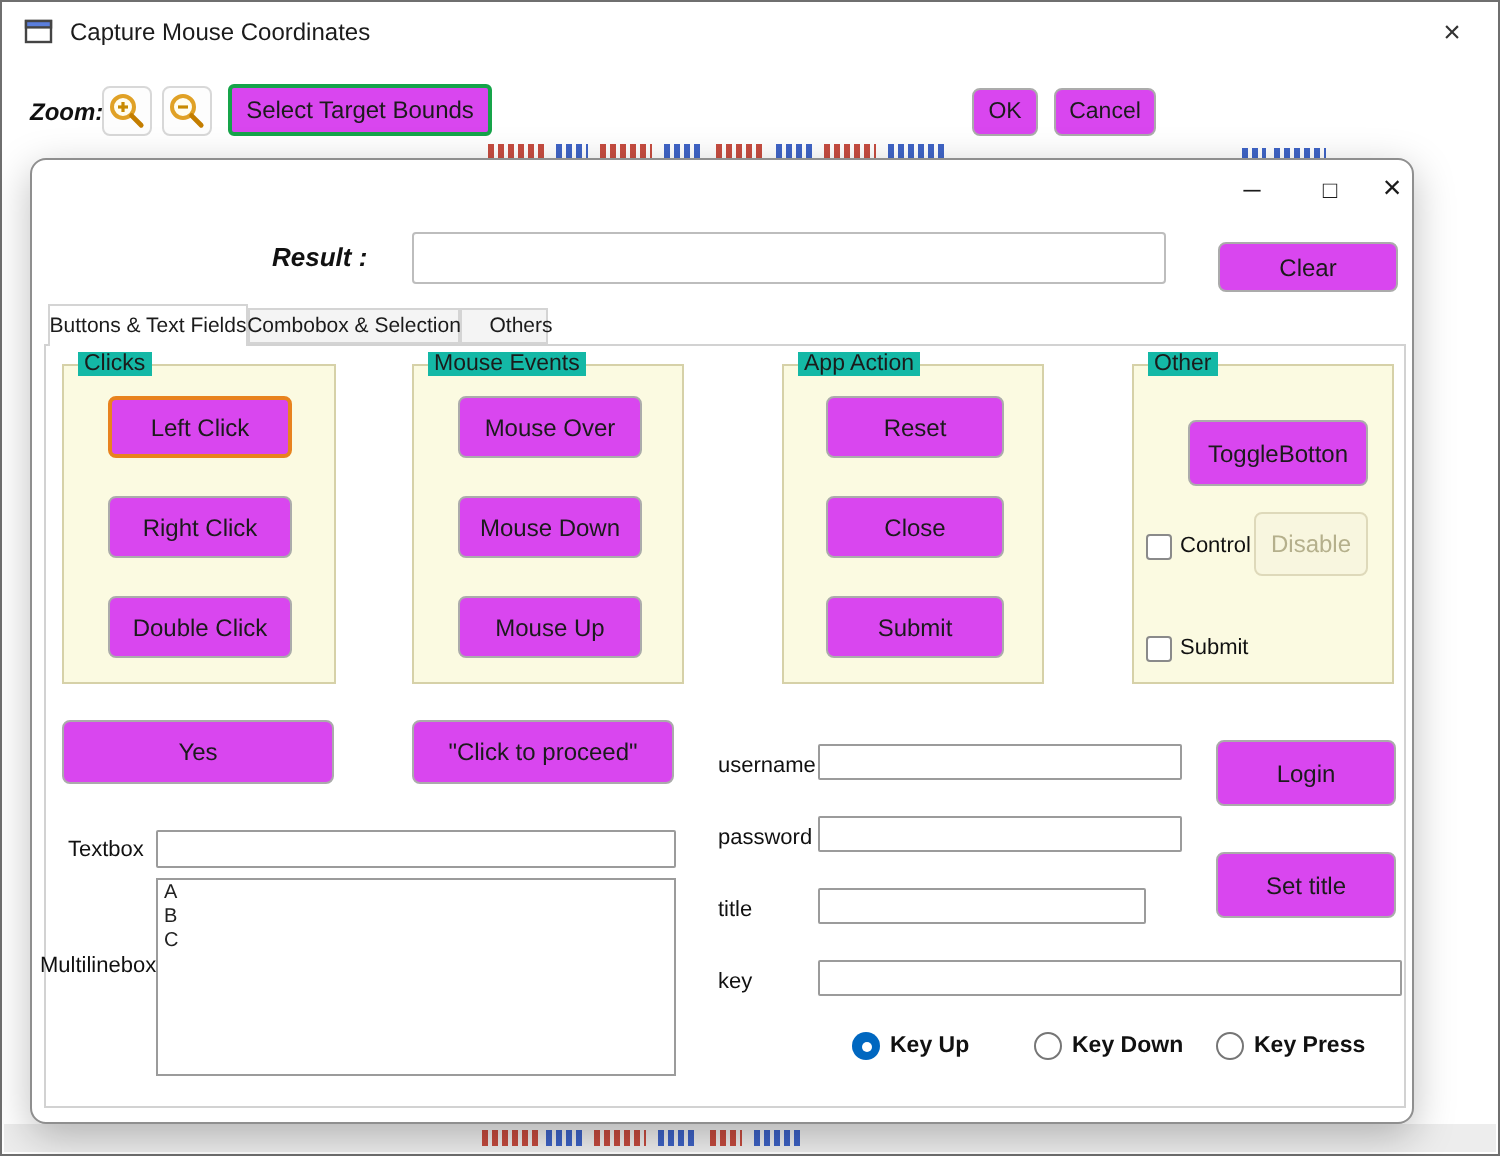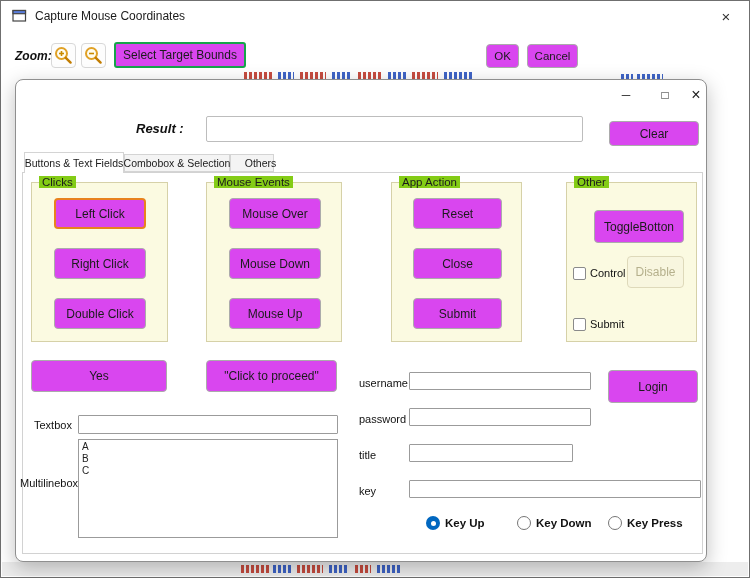--- a/index.html
+++ b/index.html
@@ -65,21 +65,21 @@
   }
   .tab.selected { background: #fff; border-bottom: none; z-index: 3; }
   .panel {
     position: absolute; left: 6px; top: 92px; width: 681px; height: 382px;
     border: 1px solid #d2d2d2; background: #fff;
   }
   .group {
     position: absolute; background: #fbfae1; border: 1px solid #d6d1a8;
   }
   .group-title {
-    position: absolute; top: -7px; left: 7px; background: #84cc16;
+    position: absolute; top: -7px; left: 7px; background: #14b8a6;
     padding: 0 3px; font-size: 11.5px; color: #1b1b1b; white-space: nowrap;
   }
   .checkbox {
     position: absolute; width: 13px; height: 13px; background: #fff;
     border: 1px solid #8a8a8a; border-radius: 2px; cursor: pointer;
   }
   .radio {
     position: absolute; width: 14px; height: 14px; border-radius: 50%;
     border: 1px solid #767676; background: #fff; cursor: pointer;
   }
@@ -212,20 +212,21 @@
 
     <span class="lbl" style="left:343px; top:297px;">username</span>
     <input type="text" class="txt" style="left: 393px; top: 292px; width: 182px; height: 18px;" value="">
     <button class="btn" style="left:592px; top:290px; width:90px; height:33px;">Login</button>
 
     <span class="lbl" style="left:343px; top:333px;">password</span>
     <input type="text" class="txt" style="left: 393px; top: 328px; width: 182px; height: 18px;" value="">
 
     <span class="lbl" style="left:343px; top:369px;">title</span>
     <input type="text" class="txt" style="left: 393px; top: 364px; width: 164px; height: 18px;" value="">
+    <button class="btn" style="left:592px; top:346px; width:90px; height:33px;">Set title</button>
 
     <span class="lbl" style="left:343px; top:405px;">key</span>
     <input type="text" class="txt" style="left: 393px; top: 400px; width: 292px; height: 18px;" value="">
 
     <span class="radio selected" style="left:410px; top:436px;"></span>
     <span class="lbl radio-lbl" style="left:429px; top:437px;">Key Up</span>
     <span class="radio" style="left:501px; top:436px;"></span>
     <span class="lbl radio-lbl" style="left:520px; top:437px;">Key Down</span>
     <span class="radio" style="left:592px; top:436px;"></span>
     <span class="lbl radio-lbl" style="left:611px; top:437px;">Key Press</span>

